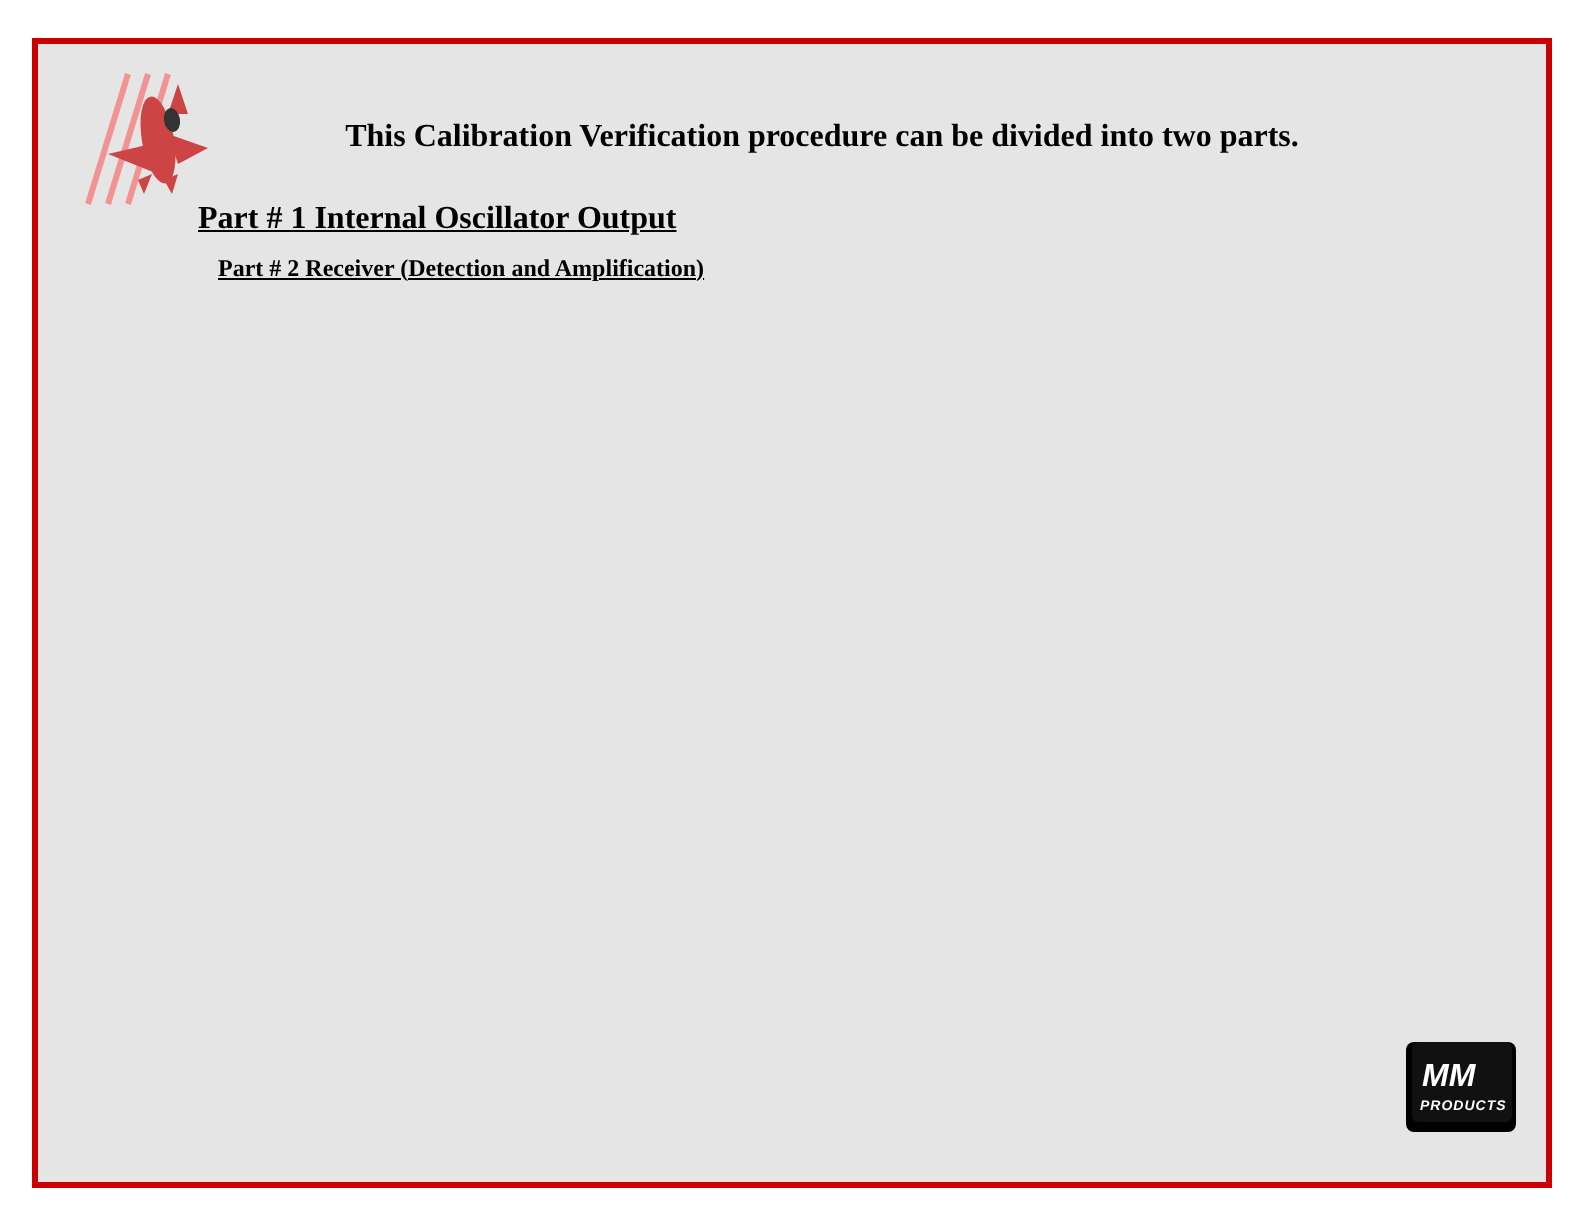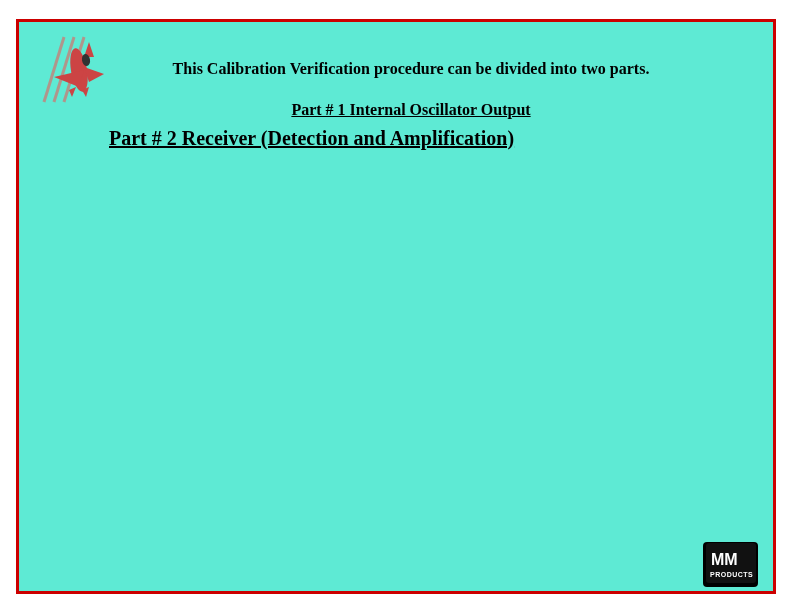--- a/index.html
+++ b/index.html
@@ -17,21 +17,21 @@
       justify-content: center;
       font-family: 'Times New Roman', Times, serif;
     }
 
     .page-container {
       width: 760px;
       height: 575px;
       border: 3px solid #cc0000;
       position: relative;
       padding: 30px 50px 30px 80px;
-      background: #5eead4;
+      background: #e5e5e5;
     }
 
     
     .jet-logo {
       position: absolute;
       top: 10px;
       left: 15px;
       width: 80px;
       height: 75px;
     }
@@ -48,54 +48,54 @@
     .intro-text {
       text-align: center;
       font-size: 16px;
       font-weight: bold;
       line-height: 1.5;
       margin-bottom: 20px;
       color: #000000;
     }
 
     .part-heading {
-      text-align: center;
       font-size: 16px;
       font-weight: bold;
       text-decoration: underline;
       margin-bottom: 8px;
       color: #000000;
     }
 
     .part-heading-left {
       text-align: left;
-      font-size: 20px;
+      font-size: 12px;
       font-weight: bold;
       text-decoration: underline;
       margin-bottom: 8px;
       color: #000000;
       margin-left: 10px;
     }
 
     .body-text {
       font-size: 15.5px;
       font-weight: bold;
       text-align: justify;
       line-height: 1.55;
       margin-bottom: 20px;
       color: #000000;
     }
 
     
     .mm-logo {
       position: absolute;
-      bottom: 4px;
+      bottom: 25px;
       right: 15px;
       width: 55px;
       height: 45px;
+      font-style: italic;
     }
 
     .mm-circle {
       width: 55px;
       height: 45px;
       background: #000000;
       border-radius: 4px;
       display: flex;
       align-items: center;
       justify-content: center;

